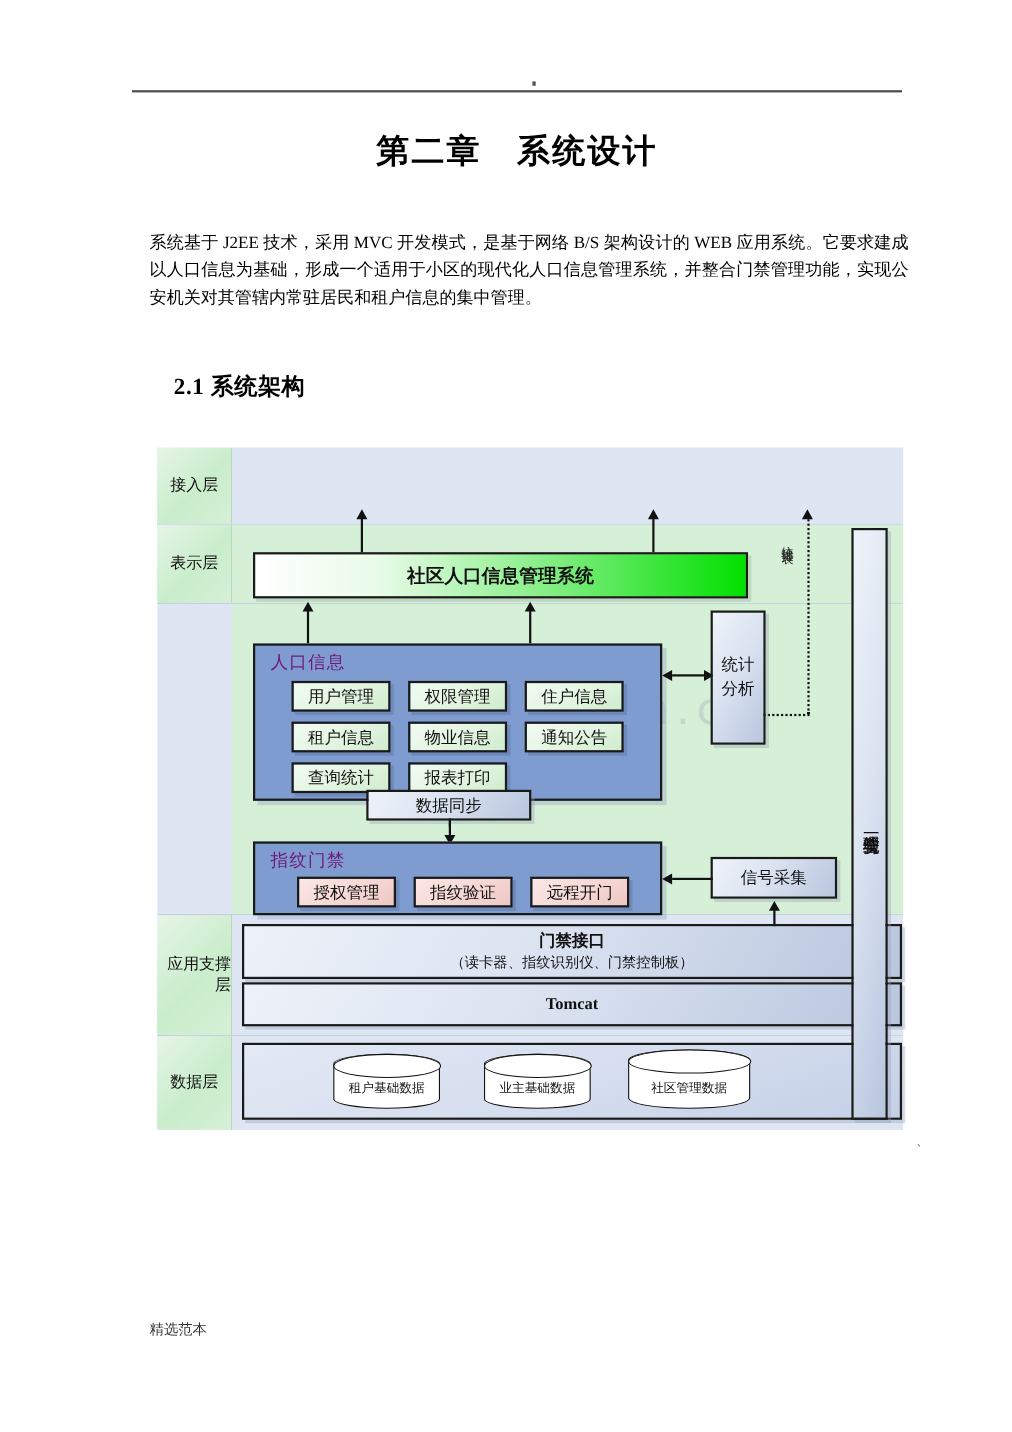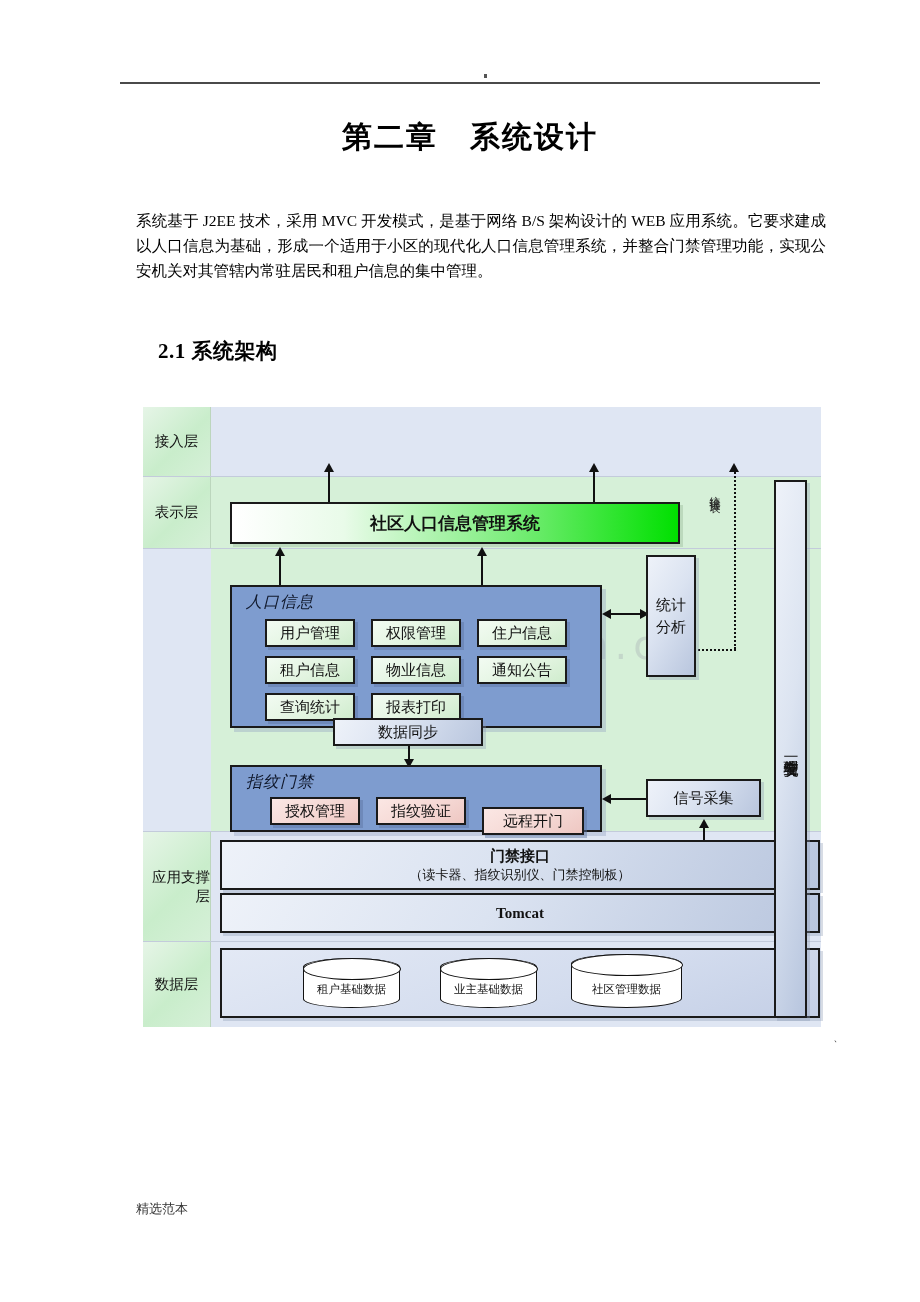--- a/index.html
+++ b/index.html
@@ -109,21 +109,21 @@
 
   
   .panel{
     position:absolute;box-sizing:border-box;
     border:2px solid #1a1a1a;
     background:#7e9ccf;
     box-shadow:4px 4px 0 rgba(150,165,195,.40);
   }
   .panel-title{
     position:absolute;left:14px;top:5px;
-    font-size:16px;color:#0f172a;letter-spacing:1px;font-style:italic;
+    font-size:16px;color:#701a75;letter-spacing:1px;
   }
   .chip{
     position:absolute;box-sizing:border-box;
     border:2px solid #1a1a1a;
     display:flex;align-items:center;justify-content:center;
     font-size:15px;color:#111;
     box-shadow:3px 3px 0 rgba(90,115,160,.45);
   }
   .chip.green{background:linear-gradient(150deg,#f2fbf2 0%,#e2f4e0 55%,#cfeccd 100%);}
   .chip.pink{background:linear-gradient(150deg,#fbe7e4 0%,#f4d6d2 60%,#eec7c2 100%);}
@@ -299,21 +299,21 @@
   <div class="ahead down" style="left:261px;top:352px;"></div>
 
   <div class="panel" style="left:87px;top:358px;width:372px;height:67px;">
     <div class="panel-title">指纹门禁</div>
     <div class="chip pink" style="left:38px;top:30px;width:90px;height:28px;">
       <span>授权管理</span>
     </div>
     <div class="chip pink" style="left:144px;top:30px;width:90px;height:28px;">
       <span>指纹验证</span>
     </div>
-    <div class="chip pink" style="left:250px;top:30px;width:102px;height:28px;margin-top:10px;">
+    <div class="chip pink" style="left:250px;top:30px;width:90px;height:28px;">
       <span>远程开门</span>
     </div>
   </div>
 
   <div class="arrow-h" style="left:468px;top:391px;width:46px;"></div>
   <div class="ahead left" style="left:459px;top:387px;"></div>
 
   <div class="gbox" style="left:503px;top:372px;width:115px;height:38px;">
     <span>信号采集</span>
   </div>

